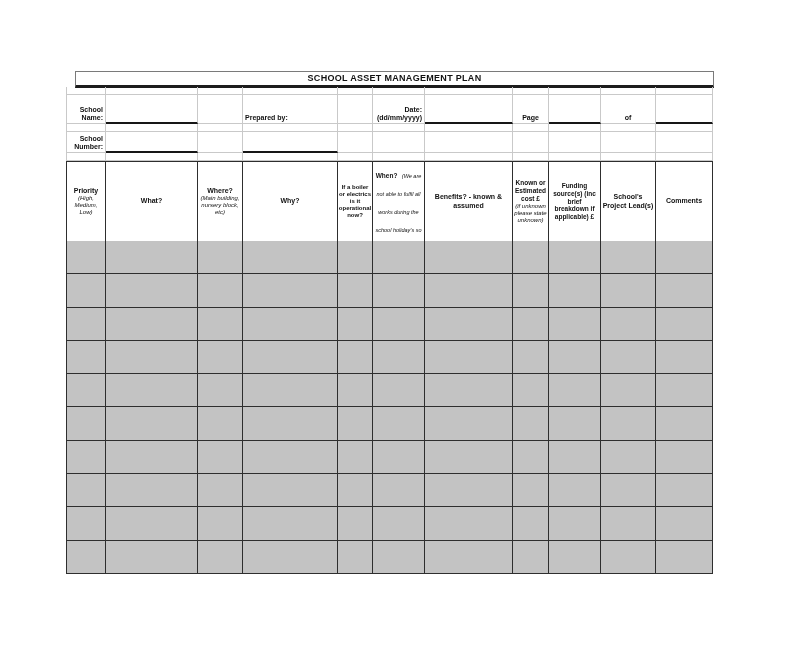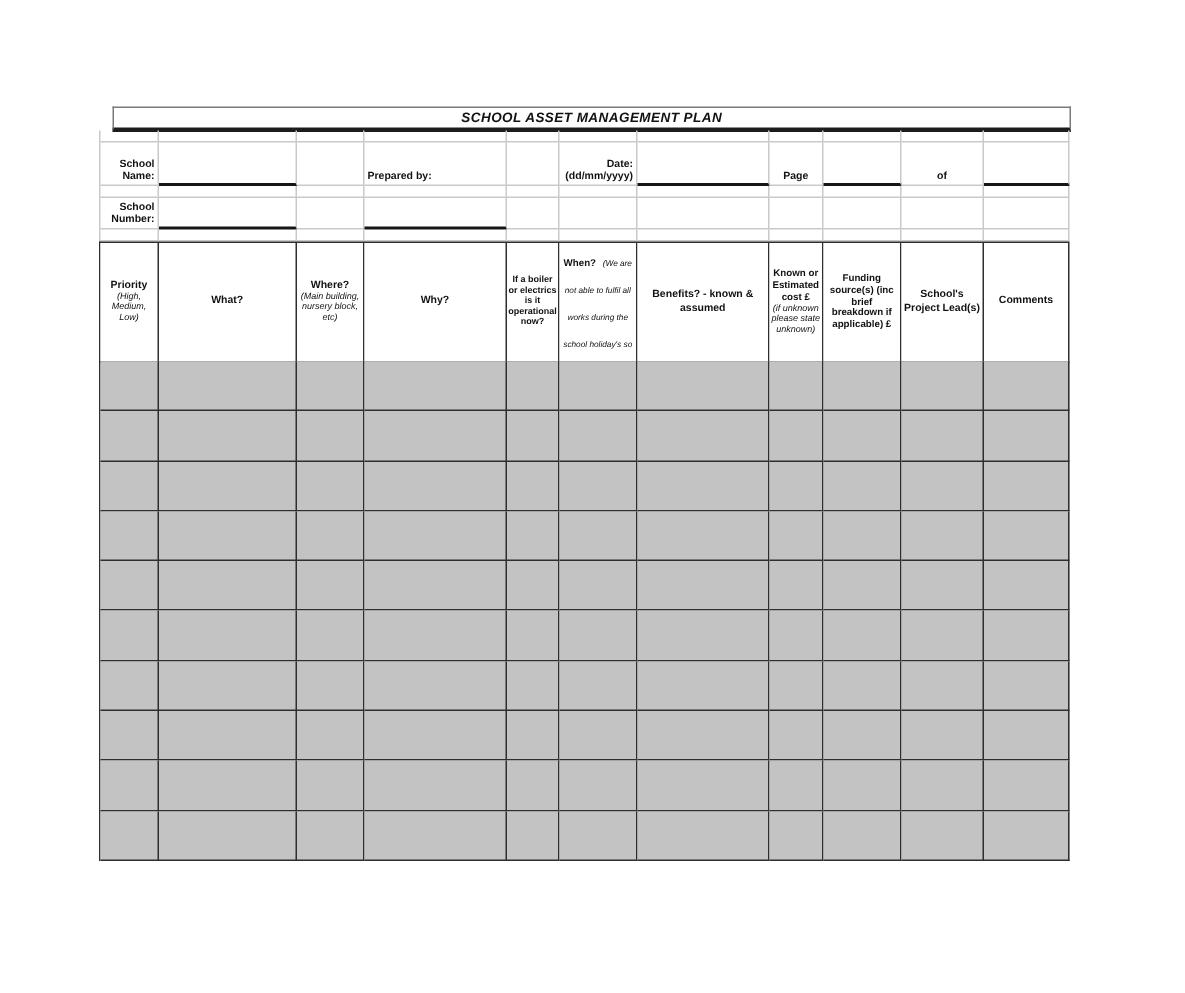--- a/index.html
+++ b/index.html
@@ -9,21 +9,20 @@
     position:relative;overflow:hidden;
   }
   .page{position:absolute;inset:0;}
 
   
   .title-bar{
     position:absolute;left:75px;top:71px;width:637px;height:13px;
     border:1px solid #7a7a7a;border-bottom:3px solid #1c1c1c;
     background:#fff;display:flex;align-items:center;justify-content:center;
     box-sizing:content-box;
-    font-style:italic;
   }
   .title-bar span{font-size:9px;font-weight:bold;letter-spacing:.3px;line-height:1;}
 
   
   .cols{
     display:grid;
     grid-template-columns:39px 92px 45px 95px 35px 52px 88px 36px 52px 55px 57px;
   }
 
   

